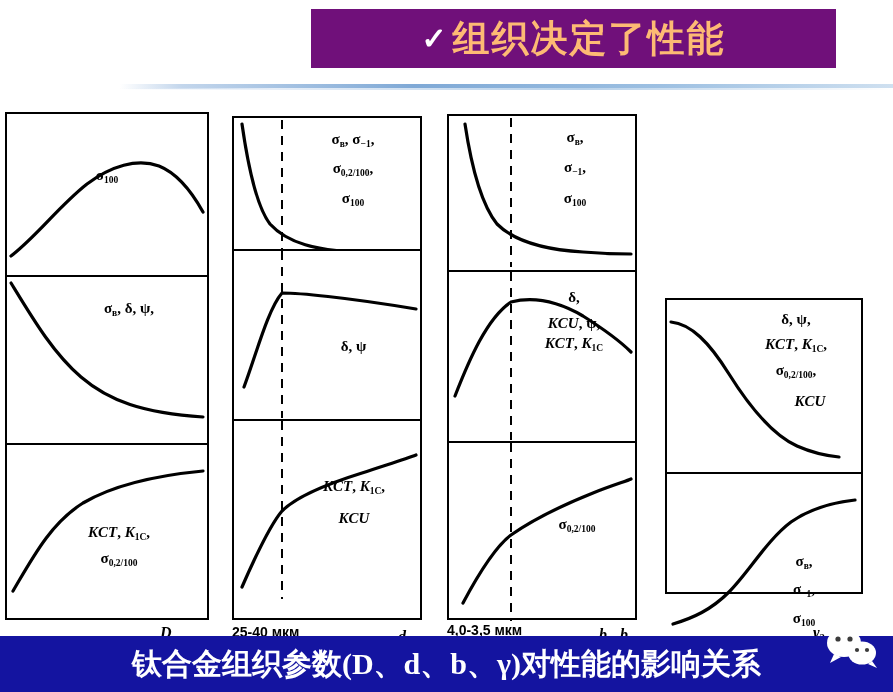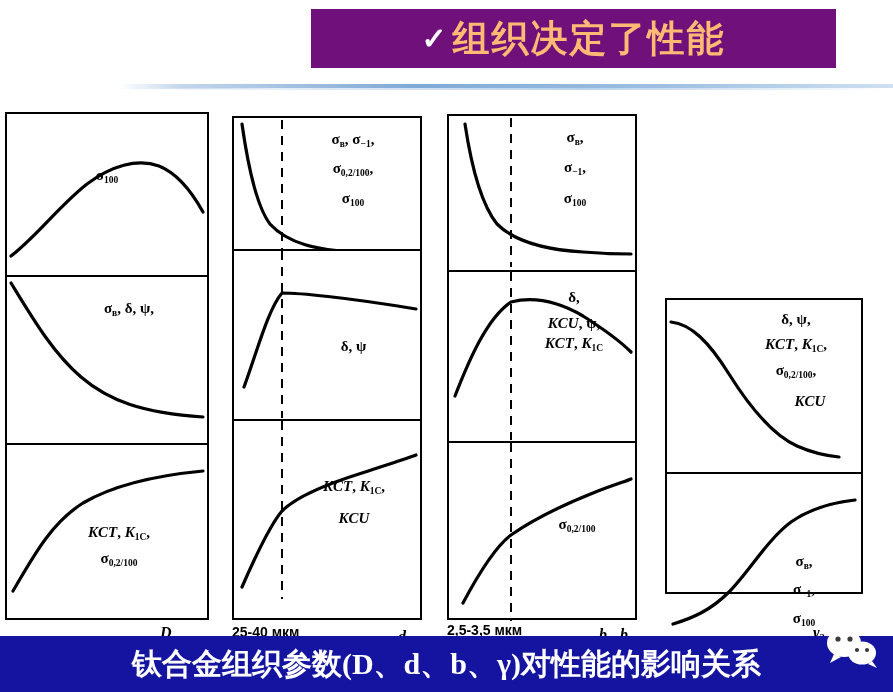--- a/index.html
+++ b/index.html
@@ -280,21 +280,21 @@
       <div class="panel" style="height:181px;">
         <svg width="186" height="178" viewBox="0 0 186 178">
           <path d="M 14 160 C 30 130, 46 104, 62 92 C 82 78, 114 62, 144 50 C 164 42, 178 38, 182 36" fill="none" stroke="#000" stroke-width="3.2" stroke-linecap="round"></path>
           <line x1="62" y1="0" x2="62" y2="178" stroke="#000" stroke-width="2" stroke-dasharray="9,7"></line>
         </svg>
         <div class="panel-label" style="left:72px; right:2px; top:72px;">
           <div>σ<sub>0,2/100</sub></div>
         </div>
       </div>
     </div>
-    <div class="range-label" style="left:0px; top:508px;">2,5-3,5 мкм</div>
+    <div class="range-label" style="left:0px; top:508px;">4,0-3,5 мкм</div>
     <div class="axis-label" style="left:152px; top:512px;">
       b<sub>1</sub>, b<sub>2</sub>
     </div>
   </div>
 
   <div class="chart-column" style="left:665px; top:170px; width:200px; height:358px;">
     <div class="panel-stack" style="left:0; top:0; width:198px; height:296px;margin-top:28px;">
 
       <div class="panel" style="height:172px;">
         <svg width="194" height="169" viewBox="0 0 194 169">

